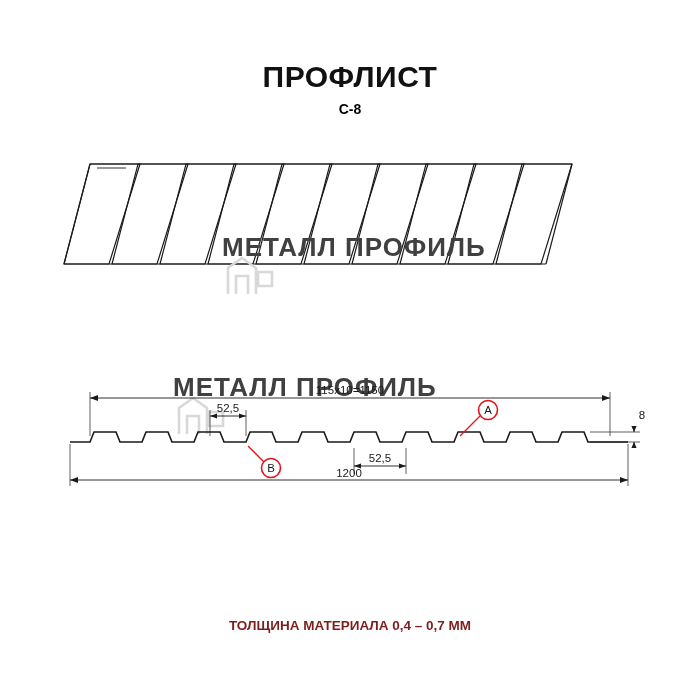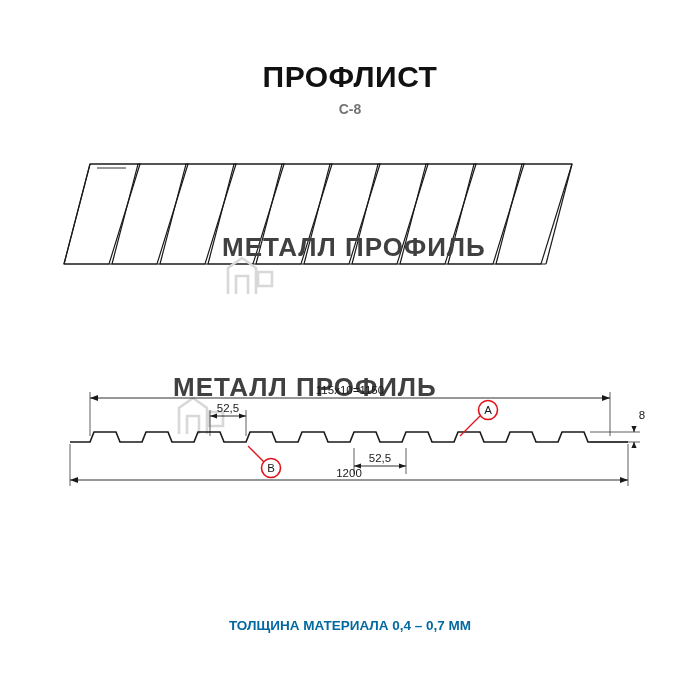--- a/index.html
+++ b/index.html
@@ -33,31 +33,31 @@
     color: #111111;
   }
   .subtitle {
     position: absolute;
     top: 101px;
     left: 0;
     width: 700px;
     text-align: center;
     font-size: 14px;
     font-weight: bold;
-    color: #737373;
+    color: #000000;
   }
   .footer-note {
     position: absolute;
     top: 618px;
     left: 0;
     width: 700px;
     text-align: center;
     font-size: 13.5px;
     font-weight: bold;
-    color: #0369a1;
+    color: #7f1d1d;
   }
   .iso-svg {
     position: absolute;
     top: 140px;
     left: 60px;
   }
   .section-svg {
     position: absolute;
     top: 370px;
     left: 60px;

